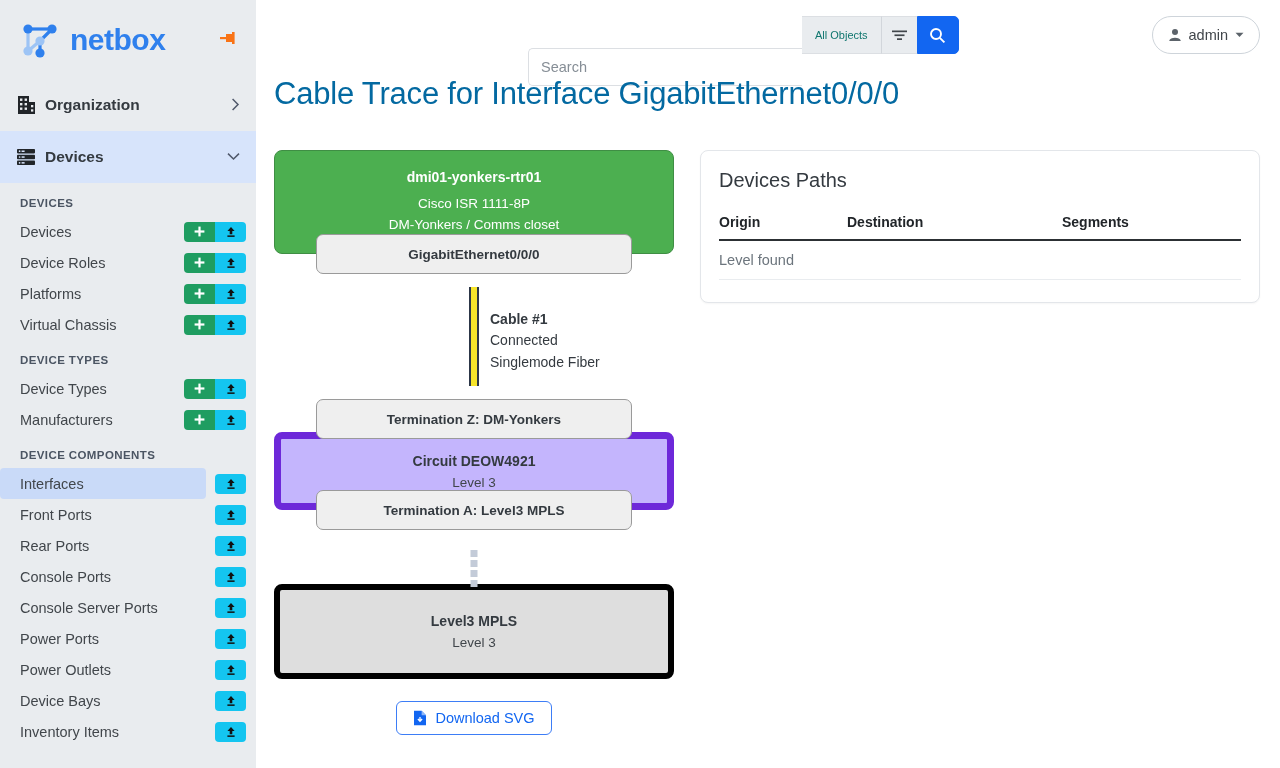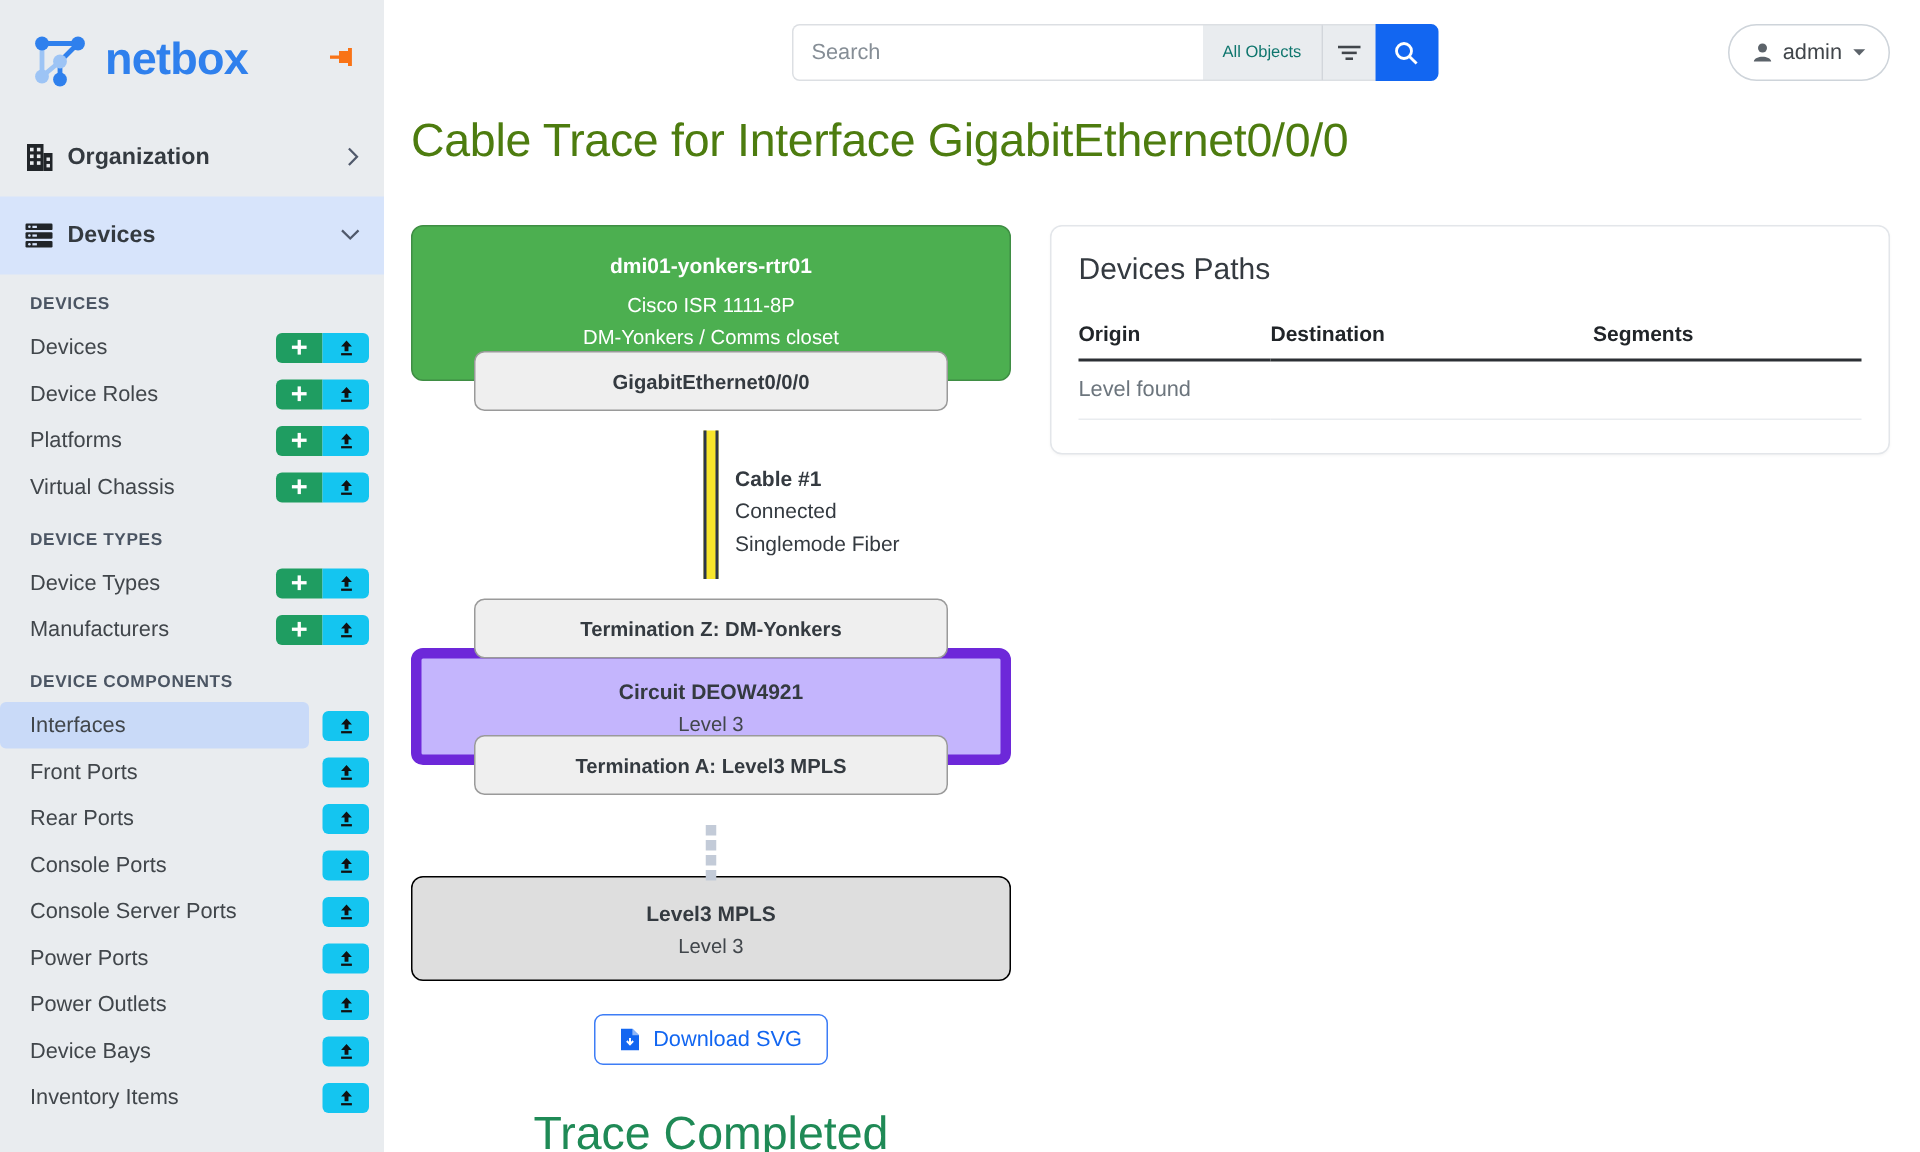--- a/index.html
+++ b/index.html
@@ -85,20 +85,21 @@
     display: flex; align-items: stretch; height: 38px;
     margin-left: 252px;
   }
   .search-input {
     width: 274px; height: 38px;
     border: 1px solid #dcdfe3; border-right: 0;
     border-radius: 5px 0 0 5px;
     padding: 0 12px; font-size: 14.5px; color: #343a40;
     background: #fff; outline: none;
     font-family: "Liberation Sans", sans-serif;
+    margin-top: 32px;
   }
   .search-input::placeholder { color: #868e96; }
   .obj-select {
     display: flex; align-items: center; padding: 0 13px;
     background: #e9ecef; border: 1px solid #dcdfe3; border-left: 0; border-right: 0;
     font-size: 11px; color: #0f766e; cursor: pointer; white-space: nowrap;
   }
   .filter-btn {
     display: flex; align-items: center; justify-content: center;
     width: 36px; background: #e9ecef;
@@ -111,21 +112,21 @@
     border-radius: 0 5px 5px 0; cursor: pointer;
   }
   .user-btn {
     margin-left: auto; display: flex; align-items: center; gap: 7px;
     height: 38px; padding: 0 15px;
     border: 1px solid #ced4da; border-radius: 19px;
     font-size: 14.5px; color: #41464b; cursor: pointer; background: #fff;
   }
 
   .page-title {
-    font-size: 31px; font-weight: 400; color: #4d7c0f;
+    font-size: 31px; font-weight: 400; color: #0369a1;
     padding: 6px 0 0 18px; margin: 0;
     letter-spacing: -0.2px;
   }
 
   .content { display: flex; padding: 38px 20px 0 18px; gap: 26px; }
   .trace-col { width: 400px; flex: 0 0 400px; }
   .paths-col { flex: 1 1 auto; }
 
   
   .trace { position: relative; }
@@ -170,22 +171,22 @@
   .node-circuit .n-title { font-size: 14px; font-weight: 700; margin-bottom: 6px; }
   .node-circuit .n-sub { font-size: 13.5px; color: #41464b; }
 
   .dots { height: 41px; position: relative; }
   .dots i {
     position: absolute; left: 50%; transform: translateX(-50%);
     width: 7px; height: 7px; background: #c3cbd8; display: block;
   }
 
   .node-provider {
-    background: #dedede; border: 1px solid #000000;
-    height: 70px; color: #343a40;
+    background: #dedede; border: 6px solid #000000;
+    height: 95px; color: #343a40;
   }
   .node-provider .n-title { font-size: 14px; font-weight: 700; margin-bottom: 6px; }
   .node-provider .n-sub { font-size: 13.5px; color: #41464b; }
 
   .dl-wrap { text-align: center; margin-top: 22px; }
   .dl-btn {
     display: inline-flex; align-items: center; gap: 8px;
     padding: 8px 16px; border: 1px solid #3d7df6; border-radius: 6px;
     background: #fff; color: #1266f1; font-size: 14.5px; cursor: pointer;
     font-family: "Liberation Sans", sans-serif;

